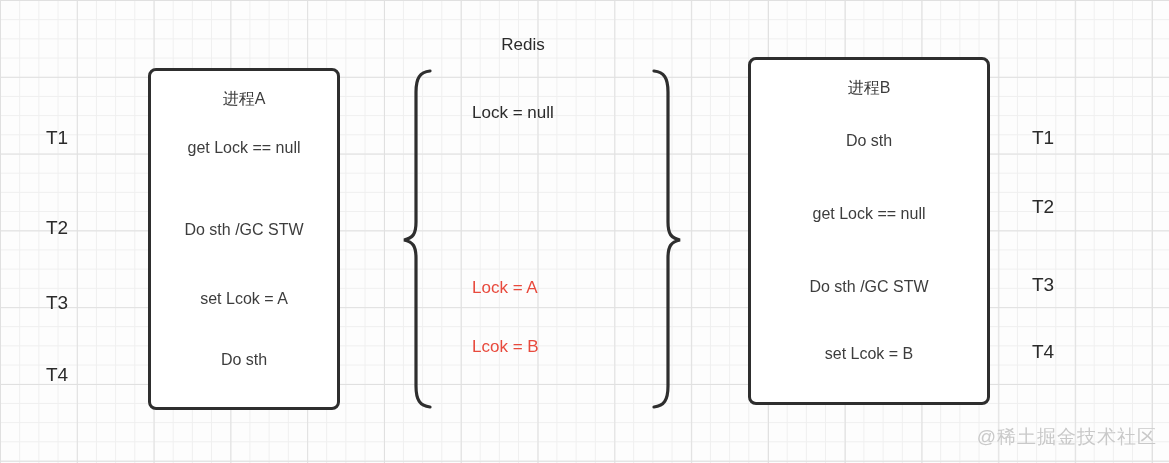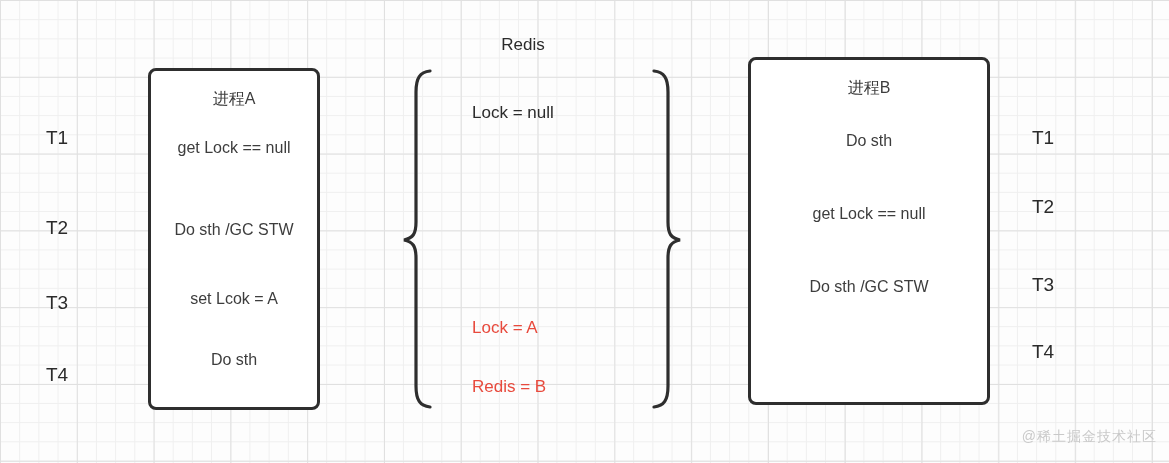--- a/index.html
+++ b/index.html
@@ -24,21 +24,21 @@
     --grid-major: #e0e0e0;
   }
 
   .process-box {
     position: absolute;
     background: #ffffff;
     border: 3px solid var(--stroke);
     border-radius: 8px;
     box-sizing: border-box;
   }
-  .process-box.box-a { left: 148px; top: 68px;  width: 172px; height: 342px; }
+  .process-box.box-a { left: 148px; top: 68px;  width: 192px; height: 342px; }
   .process-box.box-b { left: 748px; top: 57px;  width: 242px; height: 348px; }
 
   .box-label {
     position: absolute;
     left: 0; width: 100%;
     text-align: center;
     transform: translateY(-50%);
     font-size: 16px;
     color: var(--text);
     white-space: nowrap;
@@ -85,34 +85,34 @@
     left: 472px;
     transform: translateY(-50%);
     font-size: 17px;
     font-weight: normal;
     color: #2b2b2b;
     white-space: nowrap;
   }
   .state-0 { top: 113px; }
   .state-1 { top: 288px; }
   .state-2 { top: 347px; }
-  .redis-state.state--red { color: var(--red); margin-top: 40px; }
+  .redis-state.state--red { color: var(--red); }
 
   .braces-svg {
     position: absolute;
     left: 0; top: 0;
     pointer-events: none;
   }
 
   .watermark {
     position: absolute;
     right: 12px;
     top: 437px;
     transform: translateY(-50%);
-    font-size: 14px;
+    font-size: 19px;
     color: #c9c9c9;
     letter-spacing: 1px;
   }
 </style>
 </head>
 <body>
 
 <div class="canvas" style="--stroke: #2e2e2e; --text: #3d3d3d; --red: #e84a3d;">
 
   <div class="t-label tl-1">T1</div>
@@ -130,27 +130,28 @@
 
   <div class="redis-title">Redis</div>
 
   <svg class="braces-svg" width="1169" height="463" viewBox="0 0 1169 463">
     <path d="M 430 71 C 420 72 416 78 416 92 L 416 222 C 416 234 413 238 404 240 C 413 242 416 246 416 258 L 416 386 C 416 400 420 406 430 407" fill="none" stroke="#2e2e2e" stroke-width="3.2" stroke-linecap="round"></path>
     <path d="M 654 71 C 664 72 668 78 668 92 L 668 222 C 668 234 671 238 680 240 C 671 242 668 246 668 258 L 668 386 C 668 400 664 406 654 407" fill="none" stroke="#2e2e2e" stroke-width="3.2" stroke-linecap="round"></path>
   </svg>
 
   <div class="redis-state state-0">Lock = null</div>
   <div class="redis-state state-1 state--red">Lock = A</div>
-  <div class="redis-state state-2 state--red">Redis = B</div>
+  <div class="redis-state state-2 state--red">Lcok = B</div>
 
   <div class="process-box box-b">
     <div class="box-label pos-title">进程B</div>
     <div class="box-label pos-s1">Do sth</div>
     <div class="box-label pos-s2">get Lock == null</div>
     <div class="box-label pos-s3">Do sth /GC STW</div>
+    <div class="box-label pos-s4">set Lcok = B</div>
   </div>
 
   <div class="t-label tr-1">T1</div>
   <div class="t-label tr-2">T2</div>
   <div class="t-label tr-3">T3</div>
   <div class="t-label tr-4">T4</div>
 
   <div class="watermark">@稀土掘金技术社区</div>
 
 </div>

